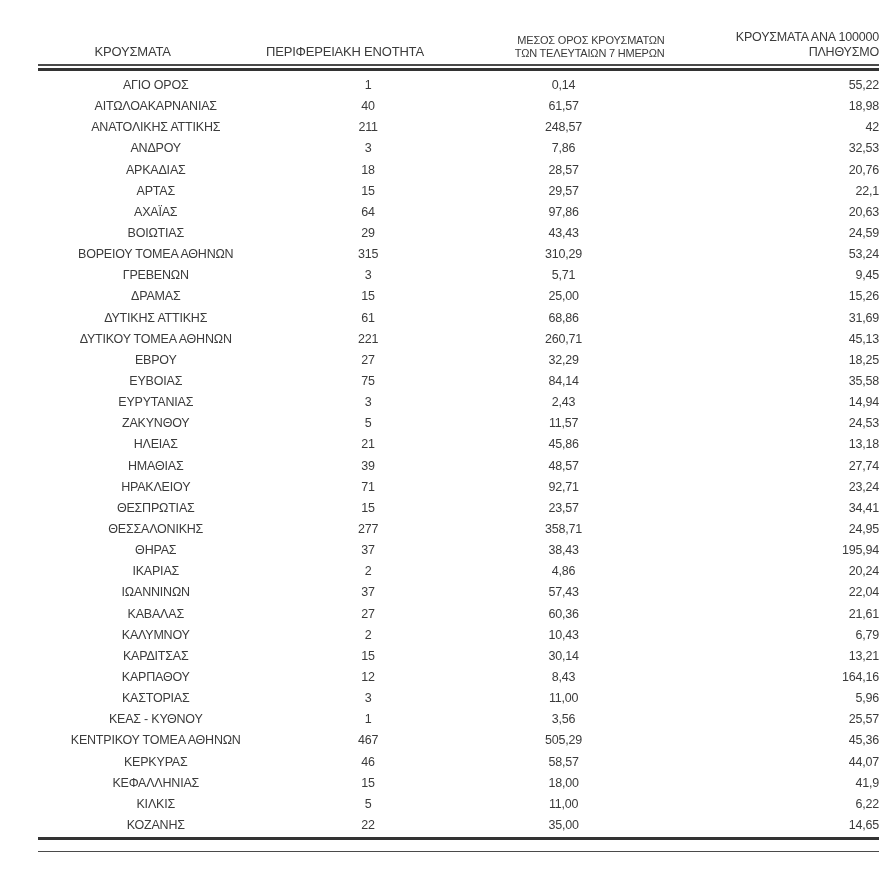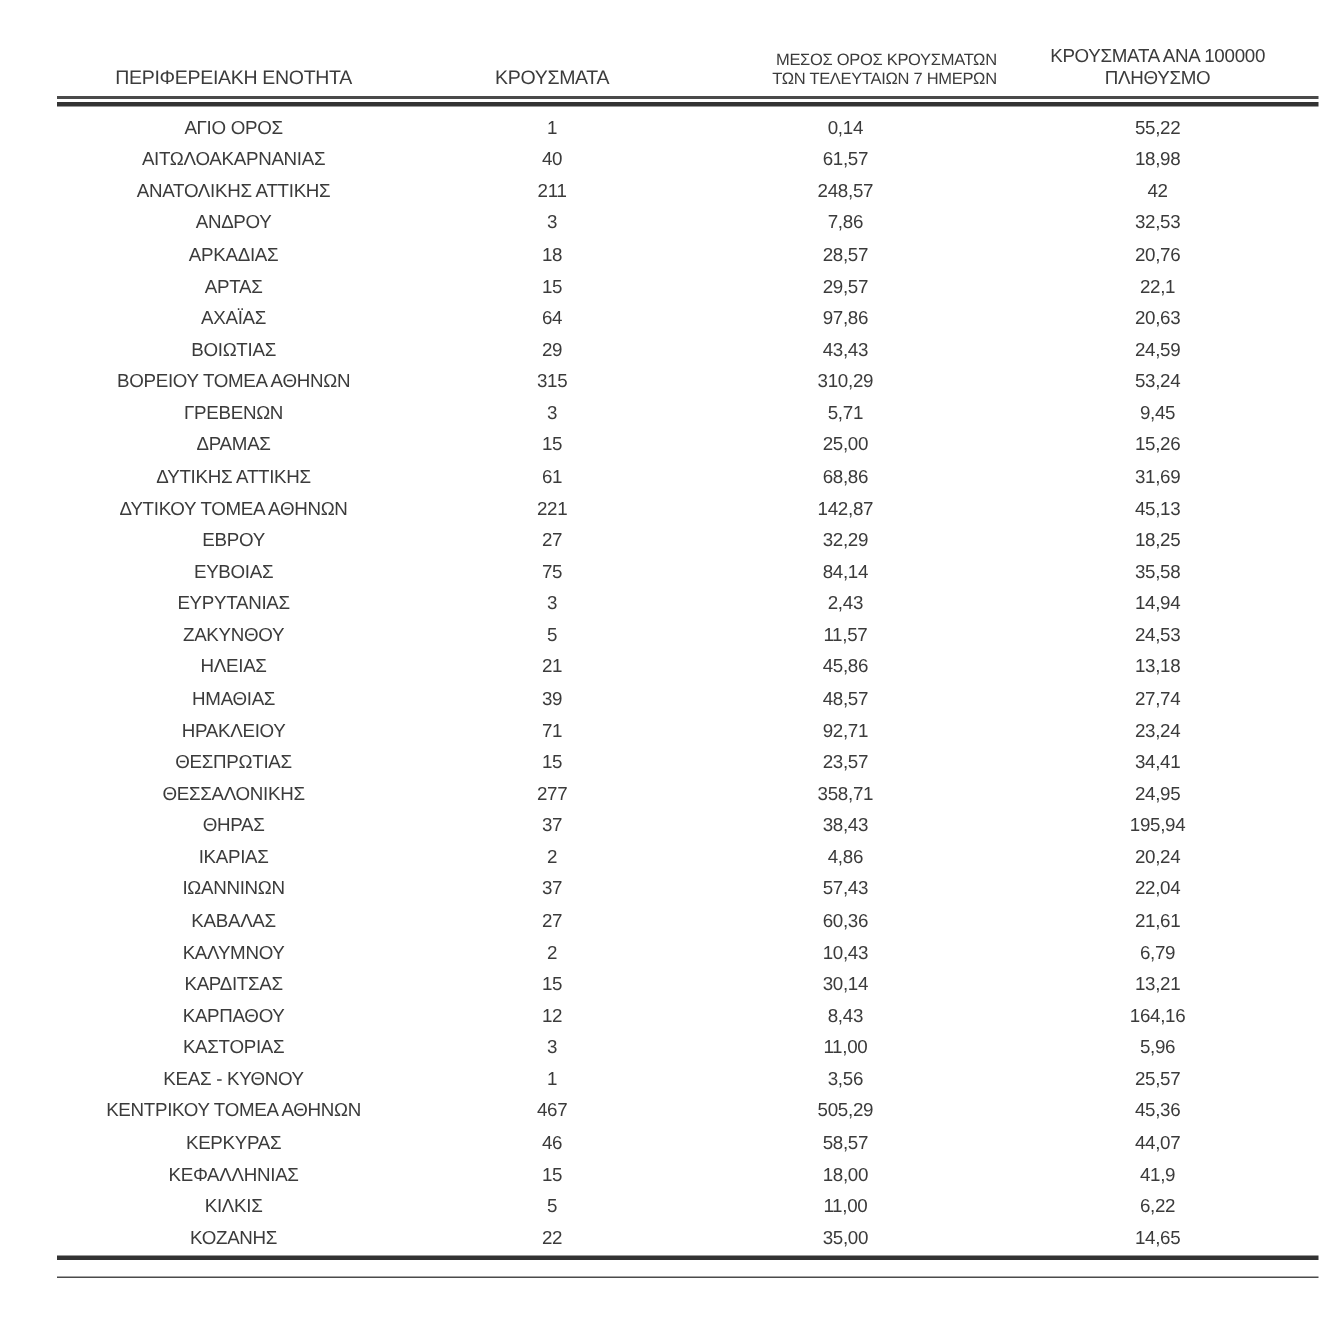--- a/index.html
+++ b/index.html
@@ -20,21 +20,21 @@
   }
   .thead {
     display: flex;
     align-items: flex-end;
     min-height: 44px;
   }
   .col { box-sizing: border-box; text-align: center; }
   .c1 { width: 28%; }
   .c2 { width: 22.5%; }
   .c3 { width: 24%; }
-  .c4 { width: 25.5%; }
+  .c4 { width: 25.5%; text-align: right; }
   .th {
     font-size: 13px;
     line-height: 1.2;
     padding-bottom: 4px;
     letter-spacing: -0.2px;
     white-space: nowrap;
   }
   .c3.th { font-size: 11px; text-align: right; }
   .c4.th { font-size: 12.5px; }
   .rule-thin  { height: 1.5px; background: #4a4a4a; }
@@ -53,25 +53,25 @@
   .bot-thick { height: 3px;   background: #333333; margin-top: 1px; }
   .bot-thin  { height: 1.5px; background: #4a4a4a; margin-top: 11px; }
 </style>
 </head>
 <body>
 
 <div class="page">
   <div class="tbl">
 
     <div class="thead">
+      <div class="col c2 th">
+        <span>ΚΡΟΥΣΜΑΤΑ</span>
+      </div>
       <div class="col c1 th">
         <span>ΠΕΡΙΦΕΡΕΙΑΚΗ ΕΝΟΤΗΤΑ</span>
-      </div>
-      <div class="col c2 th">
-        <span>ΚΡΟΥΣΜΑΤΑ</span>
       </div>
       <div class="col c3 th">
         <span>ΜΕΣΟΣ ΟΡΟΣ ΚΡΟΥΣΜΑΤΩΝ</span><br>
         <span>ΤΩΝ ΤΕΛΕΥΤΑΙΩΝ 7 ΗΜΕΡΩΝ</span>
       </div>
       <div class="col c4 th">
         <span>ΚΡΟΥΣΜΑΤΑ ΑΝΑ 100000</span><br>
         <span>ΠΛΗΘΥΣΜΟ</span>
       </div>
     </div>
@@ -149,21 +149,21 @@
       </div>
         <div class="trow">
         <div class="col c1 td">ΔΥΤΙΚΗΣ ΑΤΤΙΚΗΣ</div>
         <div class="col c2 td">61</div>
         <div class="col c3 td">68,86</div>
         <div class="col c4 td">31,69</div>
       </div>
         <div class="trow">
         <div class="col c1 td">ΔΥΤΙΚΟΥ ΤΟΜΕΑ ΑΘΗΝΩΝ</div>
         <div class="col c2 td">221</div>
-        <div class="col c3 td">142,87</div>
+        <div class="col c3 td">260,71</div>
         <div class="col c4 td">45,13</div>
       </div>
         <div class="trow">
         <div class="col c1 td">ΕΒΡΟΥ</div>
         <div class="col c2 td">27</div>
         <div class="col c3 td">32,29</div>
         <div class="col c4 td">18,25</div>
       </div>
         <div class="trow">
         <div class="col c1 td">ΕΥΒΟΙΑΣ</div>

